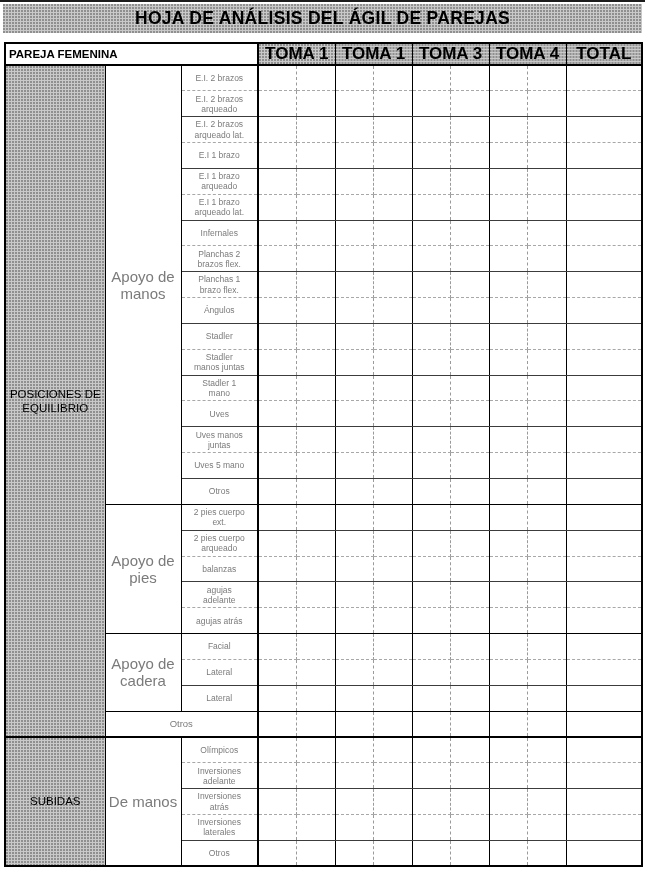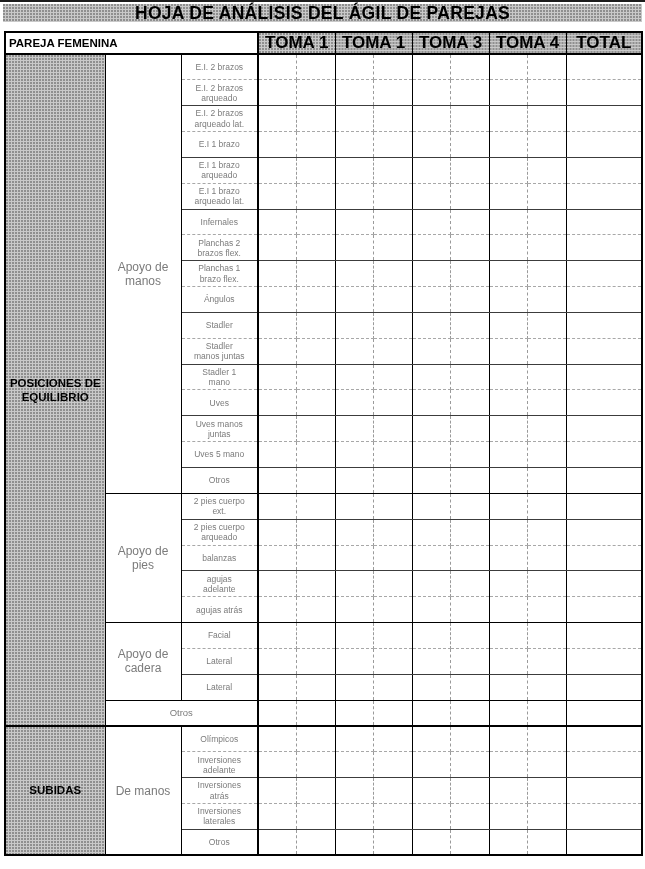--- a/index.html
+++ b/index.html
@@ -9,44 +9,44 @@
     font-family: "Liberation Sans", sans-serif;
     color: #000; overflow: hidden;
   }
   .top-edge { height: 2px; background: #1c1c1c; }
   .halftone {
     background-color: #c9c9c9;
     background-image: radial-gradient(circle at 1px 1px, #8f8f8f 0.8px, rgba(0,0,0,0) 1.35px);
     background-size: 3px 3px;
   }
   .title-band {
-    margin: 2px 3px 0 3px; height: 18px;
+    margin: 2px 3px 0 3px; height: 29px;
     display: flex; align-items: center; justify-content: center;
     font-weight: bold; font-size: 17.5px; letter-spacing: 0.3px;
   }
   table.sheet {
     margin: 9px 0 0 4px; width: 637px;
     border-collapse: collapse; table-layout: fixed;
     border: 2.5px solid #000;
   }
   th, td { padding: 0; overflow: hidden; }
   thead th { height: 15px; font-size: 17px; font-weight: bold; }
   th.pareja {
     background: #fff; text-align: left; padding-left: 3px;
     border: 2px solid #000; font-size: 11.5px;
   }
   th.toma { border: 1.5px solid #000; }
   thead tr { border-bottom: 2.5px solid #000; padding-left: 48px; }
   tbody td { height: 25.85px; }
   td.cat {
-    font-weight: bold; font-size: 11.5px; text-align: center; line-height: 1.25;
+    font-weight: normal; font-size: 11.5px; text-align: center; line-height: 1.25;
     border-right: 1px solid #000; border-bottom: 2.5px solid #000;
   }
   td.group {
-    background: #fff; color: #7b7b7b; font-size: 12px; text-align: center;
+    background: #fff; color: #7b7b7b; font-size: 15px; text-align: center;
     border-right: 1px solid #000; border-bottom: 1.5px solid #000;
   }
   td.label {
     background: #fff; color: #7b7b7b; font-size: 8.5px; line-height: 1.2;
     text-align: center; border-right: 2px solid #000; padding: 0 12px;
   }
   td.mlabel {
     background: #fff; color: #7b7b7b; font-size: 9.5px; text-align: center;
     border-right: 2px solid #000;
   }

